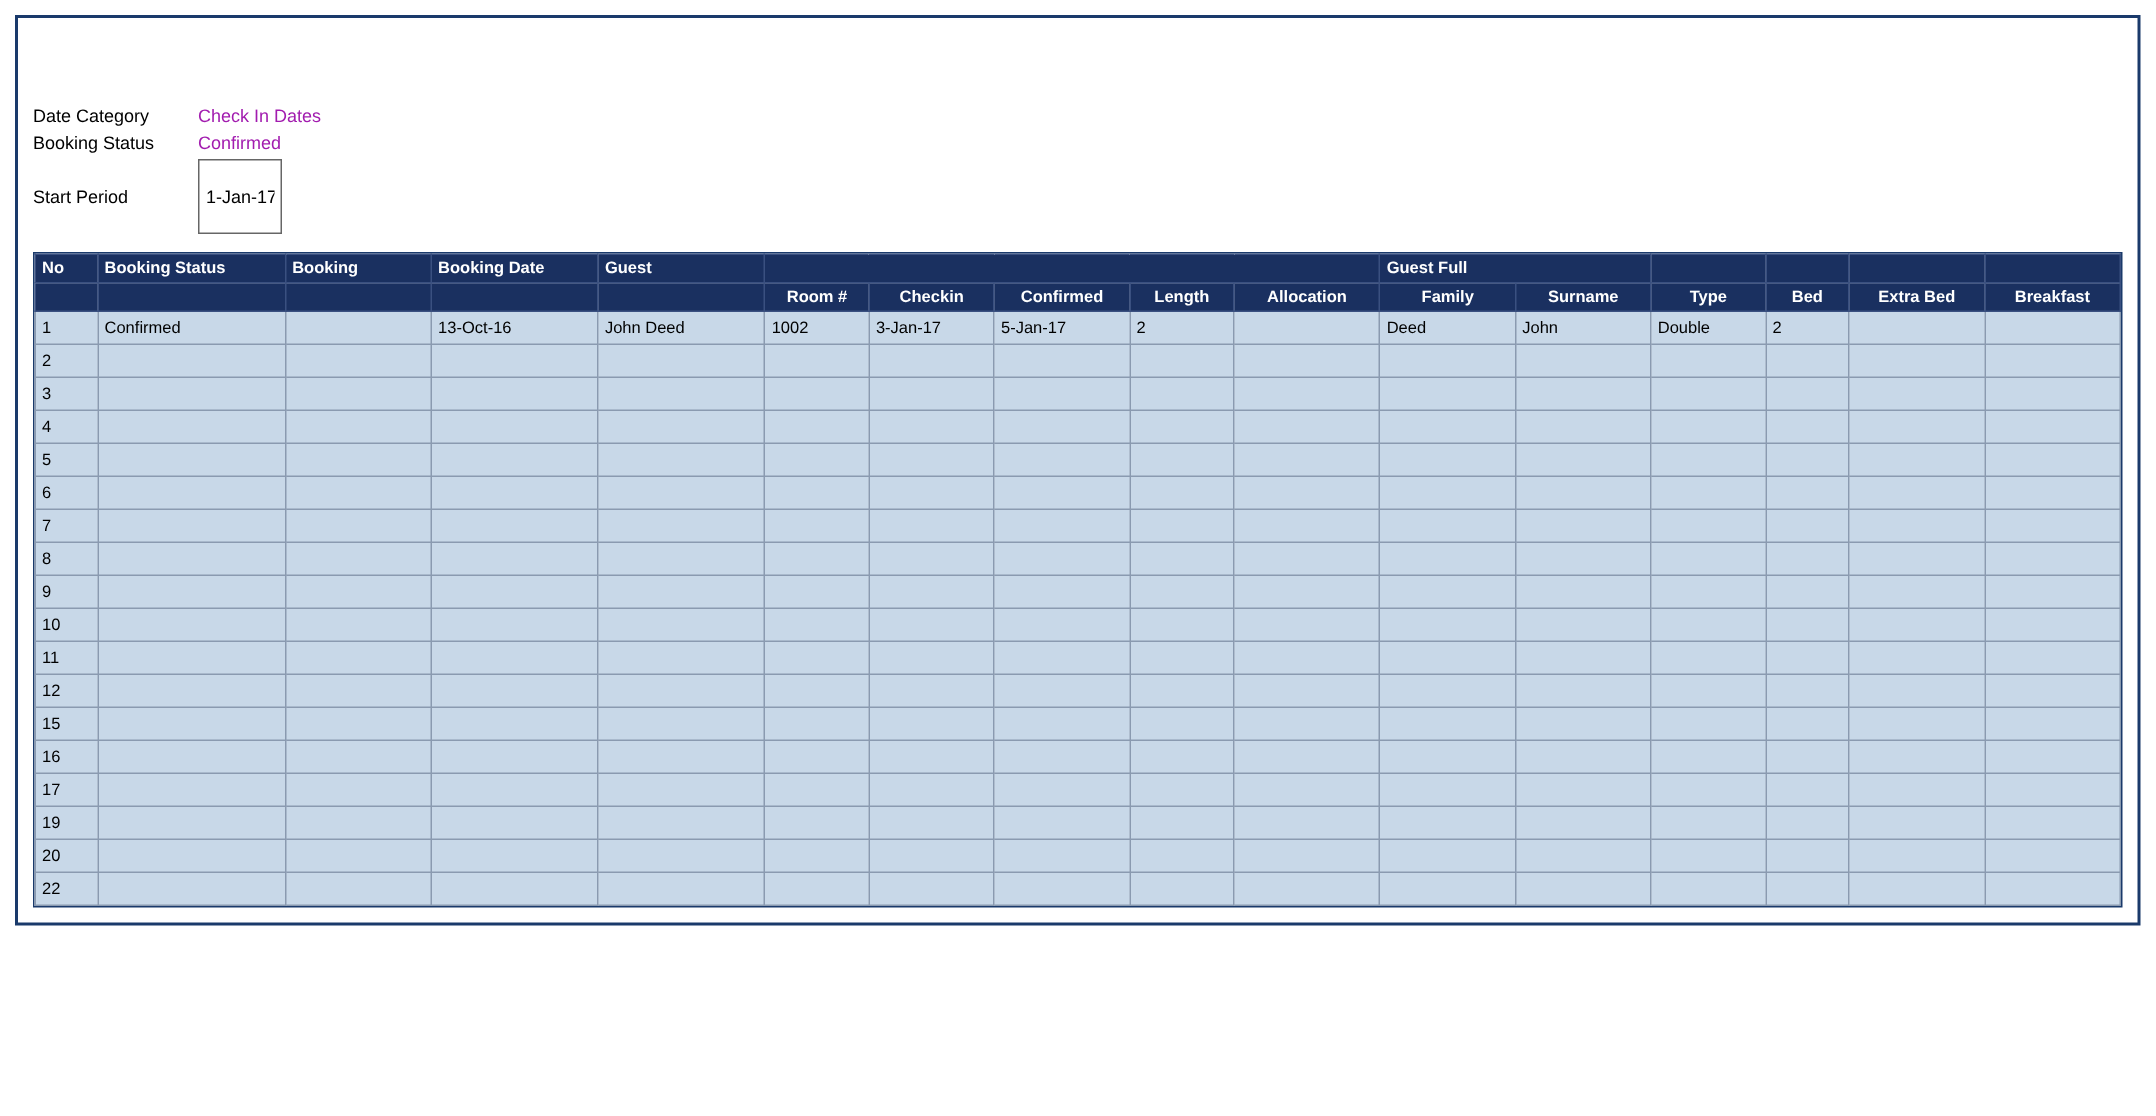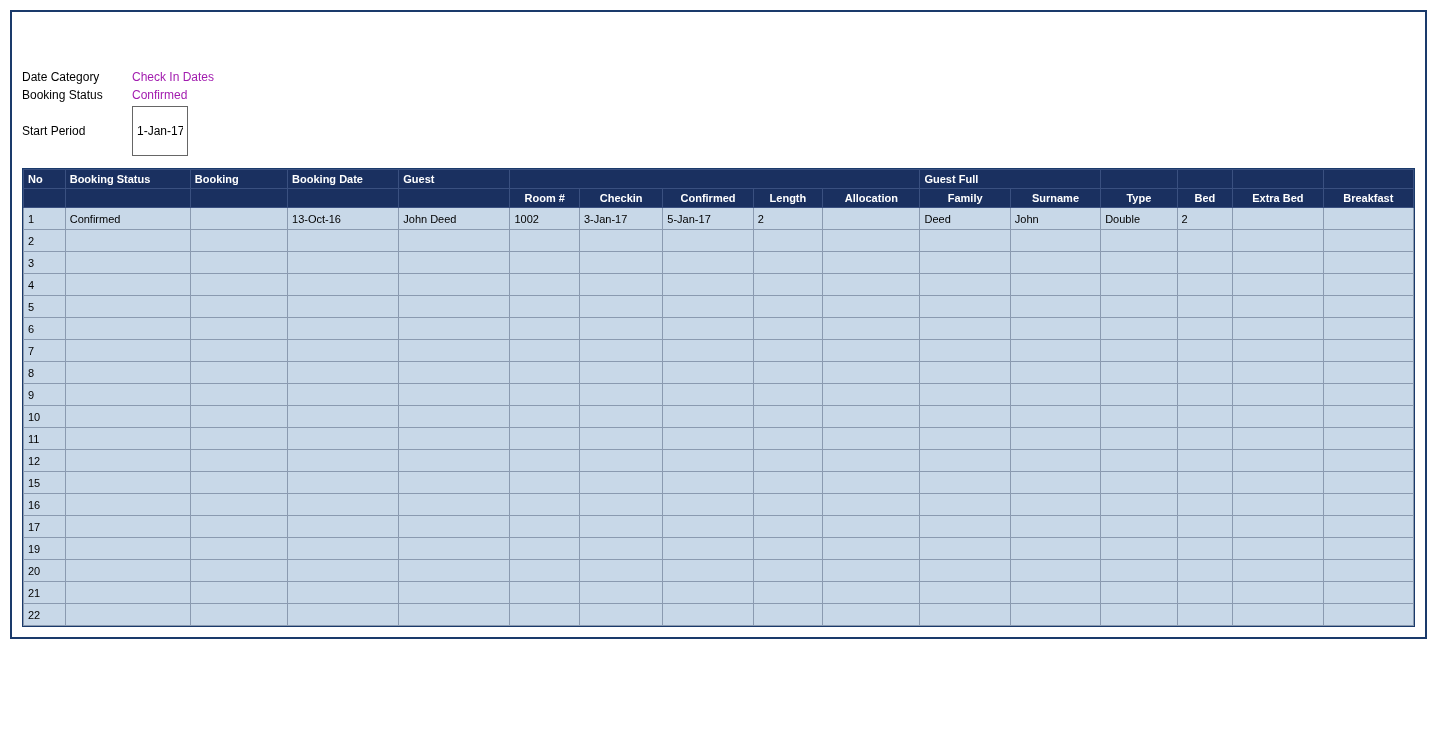--- a/index.html
+++ b/index.html
@@ -473,38 +473,20 @@
             <td></td>
             <td></td>
             <td></td>
             <td></td>
             <td></td>
             <td></td>
             <td></td>
             <td></td>
           </tr>
           <tr class="data-row">
-            <td>21</td>
-            <td></td>
-            <td></td>
-            <td></td>
-            <td></td>
-            <td></td>
-            <td></td>
-            <td></td>
-            <td></td>
-            <td></td>
-            <td></td>
-            <td></td>
-            <td></td>
-            <td></td>
-            <td></td>
-            <td></td>
-          </tr>
-          <tr class="data-row">
             <td>22</td>
             <td></td>
             <td></td>
             <td></td>
             <td></td>
             <td></td>
             <td></td>
             <td></td>
             <td></td>
             <td></td>

